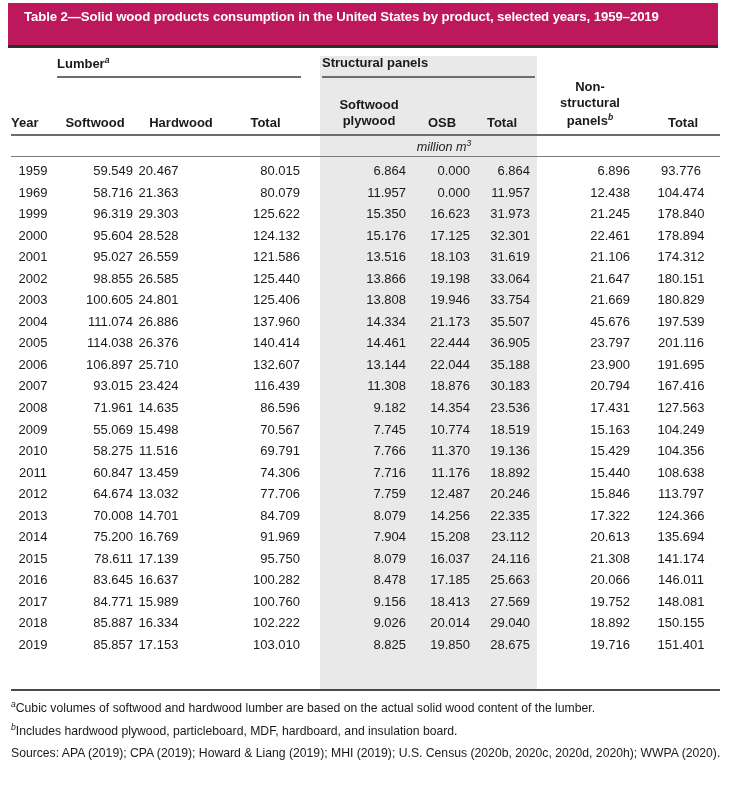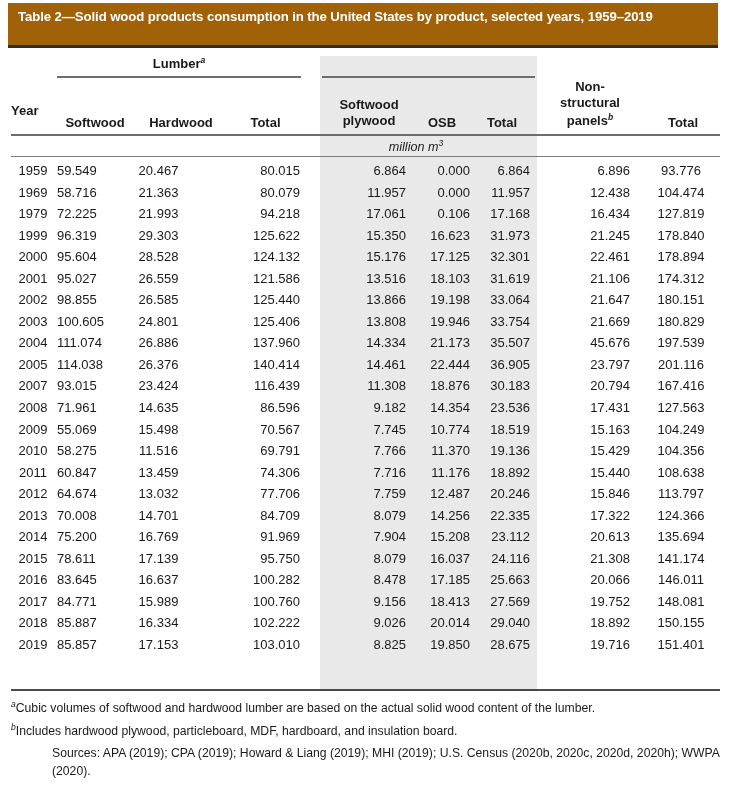--- a/index.html
+++ b/index.html
@@ -17,23 +17,23 @@
     position: relative;
     width: 734px; height: 787px;
     background: #ffffff;
   }
 
   
   .title-bar {
     position: absolute;
     left: 8px; top: 3px;
     width: 710px; height: 45px;
-    background: #a16207;
+    background: #be185d;
     border-bottom: 3px solid #23332a;
-    padding: 6px 12px 0 10px;
+    padding: 6px 12px 0 16px;
   }
   .title-text {
     color: #ffffff;
     font-size: 13.2px;
     font-weight: bold;
     line-height: 16.5px;
     letter-spacing: -0.1px;
   }
 
   
@@ -42,21 +42,20 @@
     left: 320px; top: 56px;
     width: 217px; height: 634px;
     background: #e9e9e9;
   }
 
   
   .grp {
     position: absolute;
     font-size: 13px;
     font-weight: bold;
-    text-align: center;
   }
   .grp sup { font-size: 8.6px; font-style: italic; font-weight: bold; }
   .grp-lumber { left: 57px; top: 55px; width: 244px; }
   .grp-sp     { left: 322px; top: 55px; width: 213px; }
 
   .grp-rule {
     position: absolute;
     height: 2px; background: #6d6d6d;
   }
   .rule-lumber { left: 57px; top: 76px; width: 244px; }
@@ -64,42 +63,42 @@
 
   
   .colhead {
     position: absolute;
     font-size: 13px;
     font-weight: bold;
     line-height: 15.5px;
   }
   .colhead sup { font-size: 8.6px; font-style: italic; font-weight: bold; }
 
-  .ch-year  { left: 11px;  top: 103px; width: 46px;  text-align: left; }
+  .ch-year  { left: 11px;  top: 115px; width: 46px;  text-align: left; }
   .ch-soft  { left: 57px;  top: 115px; width: 76px;  text-align: center; }
   .ch-hard  { left: 139px; top: 115px; width: 84px;  text-align: center; }
   .ch-tot1  { left: 231px; top: 115px; width: 69px;  text-align: center; }
   .ch-swp   { left: 328px; top: 97px;  width: 82px;  text-align: center; }
   .ch-osb   { left: 420px; top: 115px; width: 44px;  text-align: center; }
   .ch-tot2  { left: 472px; top: 115px; width: 60px;  text-align: center; }
   .ch-nsp   { left: 546px; top: 79px;  width: 88px;  text-align: center; }
   .ch-tot3  { left: 646px; top: 115px; width: 74px;  text-align: center; }
 
   
   .hrule {
     position: absolute;
     background: #3a3a3a;
   }
   .rule-head   { left: 11px; top: 134px; width: 709px; height: 2px; background:#6d6d6d;}
   .rule-units  { left: 11px; top: 156px; width: 709px; height: 1.4px; background:#7a7a7a;}
   .rule-bottom { left: 11px; top: 689px; width: 709px; height: 2.2px; background:#4a4a4a;}
 
   .units-label {
     position: absolute;
-    left: 308px; top: 138px; width: 216px;
+    left: 336px; top: 138px; width: 216px;
     text-align: center;
     font-size: 12.6px;
     font-style: italic;
   }
   .units-label sup { font-size: 8.6px; font-style: italic; }
 
   
   .rows {
     position: absolute;
     left: 0; top: 160px; width: 734px;
@@ -108,56 +107,57 @@
     position: relative;
     height: 21.55px;
   }
   .cell {
     position: absolute;
     font-size: 13px;
     line-height: 21.55px;
     white-space: nowrap;
   }
   .c-year { left: 11px;  width: 44px;  text-align: center; }
-  .c-1    { left: 57px;  width: 76px;  text-align: left; }
+  .c-1    { left: 57px;  width: 76px;  text-align: right; }
   .c-2    { left: 122px; width: 73px;  text-align: center; }
   .c-3    { left: 222px; width: 78px;  text-align: right; }
   .c-4    { left: 328px; width: 78px;  text-align: right; }
   .c-5    { left: 412px; width: 58px;  text-align: right; }
   .c-6    { left: 472px; width: 58px;  text-align: right; }
   .c-7    { left: 560px; width: 70px;  text-align: right; }
   .c-8    { left: 642px; width: 78px;  text-align: center; }
 
   
   .notes {
     position: absolute;
     left: 11px; top: 696px; width: 712px;
   }
   .note {
     font-size: 12.2px;
     line-height: 17.5px;
     margin-bottom: 1px;
   }
   .note sup { font-size: 8.6px; font-style: italic; }
-  .note-src { margin-top: 5px; margin-left: 41px; }
+  .note-src { margin-top: 5px; }
 </style>
 </head>
 <body>
 
 <div class="table-figure">
 
   <div class="title-bar">
     <div class="title-text">Table 2—Solid wood products consumption in the United States by product, selected years, 1959–2019</div>
   </div>
 
   <div class="shade-band"></div>
 
   <div class="grp grp-lumber"><span>Lumber</span><sup>a</sup></div>
   <div class="grp-rule rule-lumber"></div>
 
+  <div class="grp grp-sp">Structural panels</div>
   <div class="grp-rule rule-sp"></div>
 
   <div class="colhead ch-year">Year</div>
   <div class="colhead ch-soft">Softwood</div>
   <div class="colhead ch-hard">Hardwood</div>
   <div class="colhead ch-tot1">Total</div>
 
   <div class="colhead ch-swp">
     <span>Softwood</span><br>
     <span>plywood</span>
@@ -195,31 +195,20 @@
         <div class="cell c-1">58.716</div>
         <div class="cell c-2">21.363</div>
         <div class="cell c-3">80.079</div>
         <div class="cell c-4">11.957</div>
         <div class="cell c-5">0.000</div>
         <div class="cell c-6">11.957</div>
         <div class="cell c-7">12.438</div>
         <div class="cell c-8">104.474</div>
       </div>
       <div class="drow">
-        <div class="cell c-year">1979</div>
-        <div class="cell c-1">72.225</div>
-        <div class="cell c-2">21.993</div>
-        <div class="cell c-3">94.218</div>
-        <div class="cell c-4">17.061</div>
-        <div class="cell c-5">0.106</div>
-        <div class="cell c-6">17.168</div>
-        <div class="cell c-7">16.434</div>
-        <div class="cell c-8">127.819</div>
-      </div>
-      <div class="drow">
         <div class="cell c-year">1999</div>
         <div class="cell c-1">96.319</div>
         <div class="cell c-2">29.303</div>
         <div class="cell c-3">125.622</div>
         <div class="cell c-4">15.350</div>
         <div class="cell c-5">16.623</div>
         <div class="cell c-6">31.973</div>
         <div class="cell c-7">21.245</div>
         <div class="cell c-8">178.840</div>
       </div>
@@ -283,20 +272,31 @@
         <div class="cell c-1">114.038</div>
         <div class="cell c-2">26.376</div>
         <div class="cell c-3">140.414</div>
         <div class="cell c-4">14.461</div>
         <div class="cell c-5">22.444</div>
         <div class="cell c-6">36.905</div>
         <div class="cell c-7">23.797</div>
         <div class="cell c-8">201.116</div>
       </div>
       <div class="drow">
+        <div class="cell c-year">2006</div>
+        <div class="cell c-1">106.897</div>
+        <div class="cell c-2">25.710</div>
+        <div class="cell c-3">132.607</div>
+        <div class="cell c-4">13.144</div>
+        <div class="cell c-5">22.044</div>
+        <div class="cell c-6">35.188</div>
+        <div class="cell c-7">23.900</div>
+        <div class="cell c-8">191.695</div>
+      </div>
+      <div class="drow">
         <div class="cell c-year">2007</div>
         <div class="cell c-1">93.015</div>
         <div class="cell c-2">23.424</div>
         <div class="cell c-3">116.439</div>
         <div class="cell c-4">11.308</div>
         <div class="cell c-5">18.876</div>
         <div class="cell c-6">30.183</div>
         <div class="cell c-7">20.794</div>
         <div class="cell c-8">167.416</div>
       </div>

